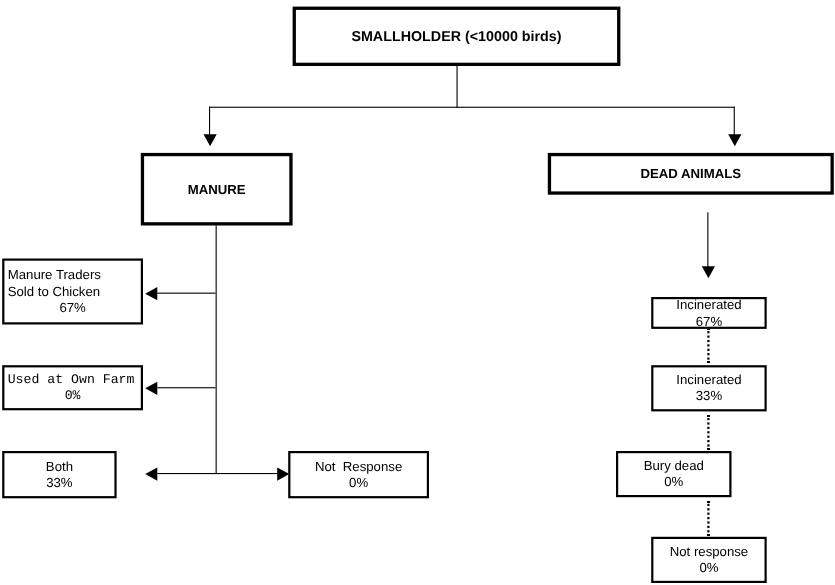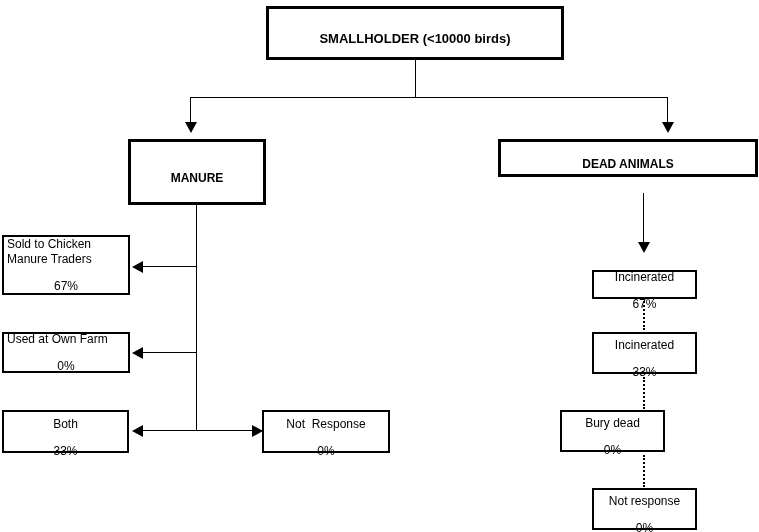--- a/index.html
+++ b/index.html
@@ -28,21 +28,21 @@
     z-index: 3;
   }
   .node.thick { border-width: 3px; }
   .node.medium { border-width: 2px; }
   .node .line {
     display: block;
     width: 100%;
     line-height: 1.25;
     white-space: pre;
   }
-  .center { text-align: center; margin-top: 12px; }
+  .center { text-align: center; }
   .left { text-align: left; padding-left: 3px; }
   .bold { font-weight: bold; }
   .t12 { font-size: 12px; }
   .t13 { font-size: 13px; }
 
   
   .conn {
     position: absolute;
     background: #000000;
     z-index: 1;
@@ -111,31 +111,31 @@
   <div class="arrow arrow-left" style="left:132px; top:261px;"></div>
 
   <div class="conn hline" style="left:143px; top:352px; width:53px; height:1px;"></div>
   <div class="arrow arrow-left" style="left:132px; top:347px;"></div>
 
   <div class="conn hline" style="left:143px; top:430px; width:120px; height:1px;"></div>
   <div class="arrow arrow-left" style="left:132px; top:425px;"></div>
   <div class="arrow arrow-right" style="left:252px; top:425px;"></div>
 
   <div class="node medium" style="left:2px; top:235px; width:128px; height:60px;">
+    <span class="line left t12">Manure Traders</span>
     <span class="line left t12">Sold to Chicken</span>
-    <span class="line left t12">Manure Traders</span>
     <span class="line center t12">67%</span>
   </div>
 
-  <div class="node medium" style="left:2px; top:332px; width:128px; height:41px;">
+  <div class="node medium" style="left:2px; top:332px; width:128px; height:41px;font-family:Liberation Mono, monospace;">
     <span class="line left t12">Used at Own Farm</span>
     <span class="line center t12">0%</span>
   </div>
 
-  <div class="node medium" style="left:2px; top:410px; width:127px; height:43px;">
+  <div class="node medium" style="left:2px; top:410px; width:104px; height:43px;">
     <span class="line center t12">Both</span>
     <span class="line center t12">33%</span>
   </div>
 
   <div class="node medium" style="left:262px; top:410px; width:128px; height:43px;">
     <span class="line center t12">Not  Response</span>
     <span class="line center t12">0%</span>
   </div>
 
   <div class="conn vline" style="left:643px; top:193px; width:1px; height:50px;"></div>

